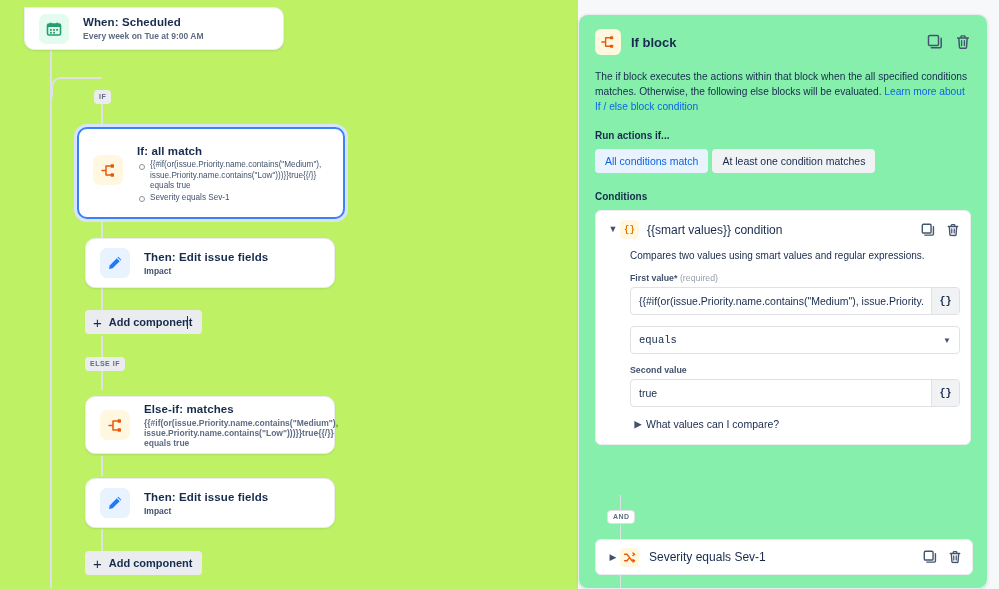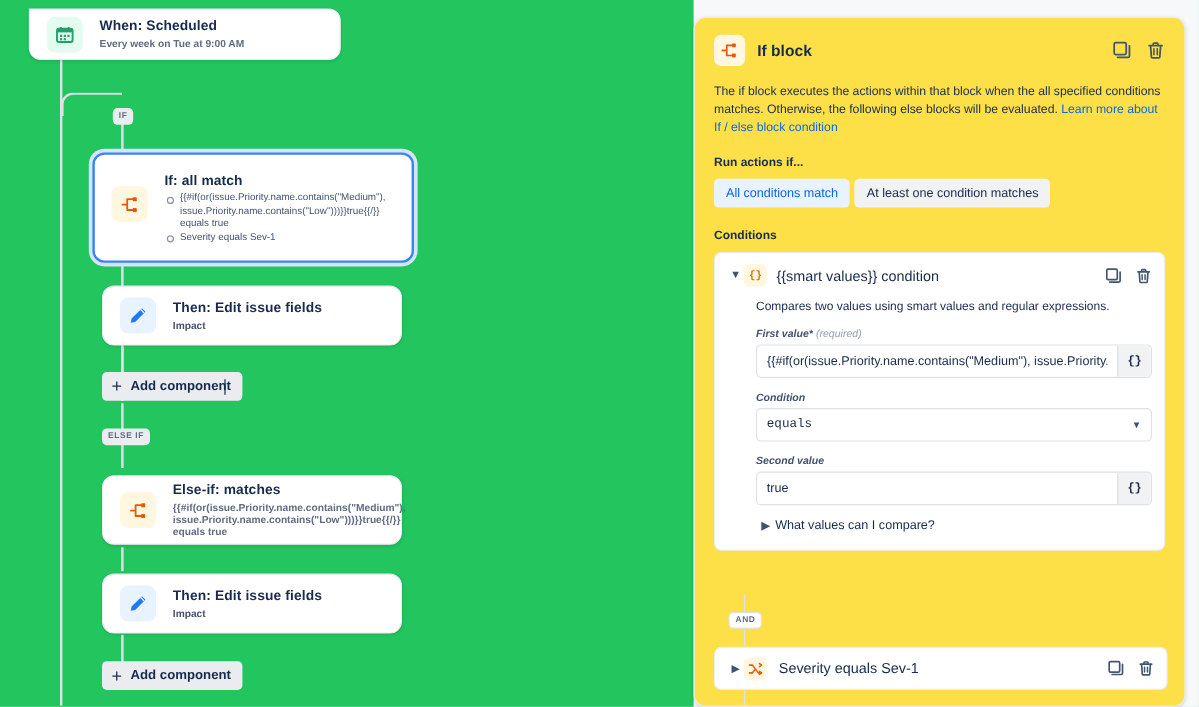--- a/index.html
+++ b/index.html
@@ -8,21 +8,21 @@
     background: #f7f8fa;
     font-family: "Liberation Sans", sans-serif;
     color: #172b4d;
     overflow: hidden;
   }
 
   
   #canvas {
     position: absolute; left: 0; top: 0;
     width: 578px; height: 589px;
-    background: #22c55e;
+    background: #bef264;
     overflow: hidden;
   }
   .conn {
     position: absolute;
     background: #dfe1e6;
   }
   .conn-v { width: 2px; }
   .conn-curve {
     position: absolute;
     border-left: 2px solid #dfe1e6;
@@ -107,21 +107,21 @@
     position: absolute;
     width: 1px; height: 13px;
     background: #172b4d;
   }
 
   
   #panel {
     position: absolute;
     left: 578px; top: 14px;
     width: 410px; height: 575px;
-    background: #fde047;
+    background: #86efac;
     border: 1px solid #ebecf0;
     border-radius: 10px;
     box-shadow: 0 1px 3px rgba(9,30,66,0.12);
     overflow: hidden;
   }
   .panel-inner { padding: 14px 16px 0 16px; }
   .panel-head {
     display: flex; align-items: center;
     margin-bottom: 14px;
   }
@@ -188,21 +188,20 @@
   .cond-card-actions { margin-left: auto; display: flex; gap: 11px; }
   .cond-body { padding: 0 10px 14px 34px; }
   .cond-help {
     font-size: 10px; color: #172b4d;
     margin: 2px 0 12px 0;
   }
   .fld { margin-bottom: 11px; }
   .fld-label {
     font-size: 8.8px; font-weight: 700; color: #42526e;
     margin-bottom: 4px;
-    font-style: italic;
   }
   .req { color: #97a0af; font-weight: 400; }
   .inp-wrap {
     display: flex; align-items: stretch;
     border: 1px solid #dfe1e6; border-radius: 4px;
     background: #fff; overflow: hidden; height: 28px;
   }
   .inp {
     flex: 1 1 auto; border: none; outline: none;
     font-family: inherit; font-size: 10.5px; color: #172b4d;
@@ -439,21 +438,20 @@
             <span>First value</span><span>*</span>
             <span class="req">(required)</span>
           </div>
           <div class="inp-wrap">
             <input class="inp" value="{{#if(or(issue.Priority.name.contains(&quot;Medium&quot;), issue.Priority.name.cor" style="">
             <button class="sv-btn">{}</button>
           </div>
         </div>
 
         <div class="fld">
-          <div class="fld-label">Condition</div>
           <div class="sel-wrap">
             <select class="sel">
               <option>equals</option>
             </select>
             <span class="sel-chev">▼</span>
           </div>
         </div>
 
         <div class="fld">
           <div class="fld-label">Second value</div>

